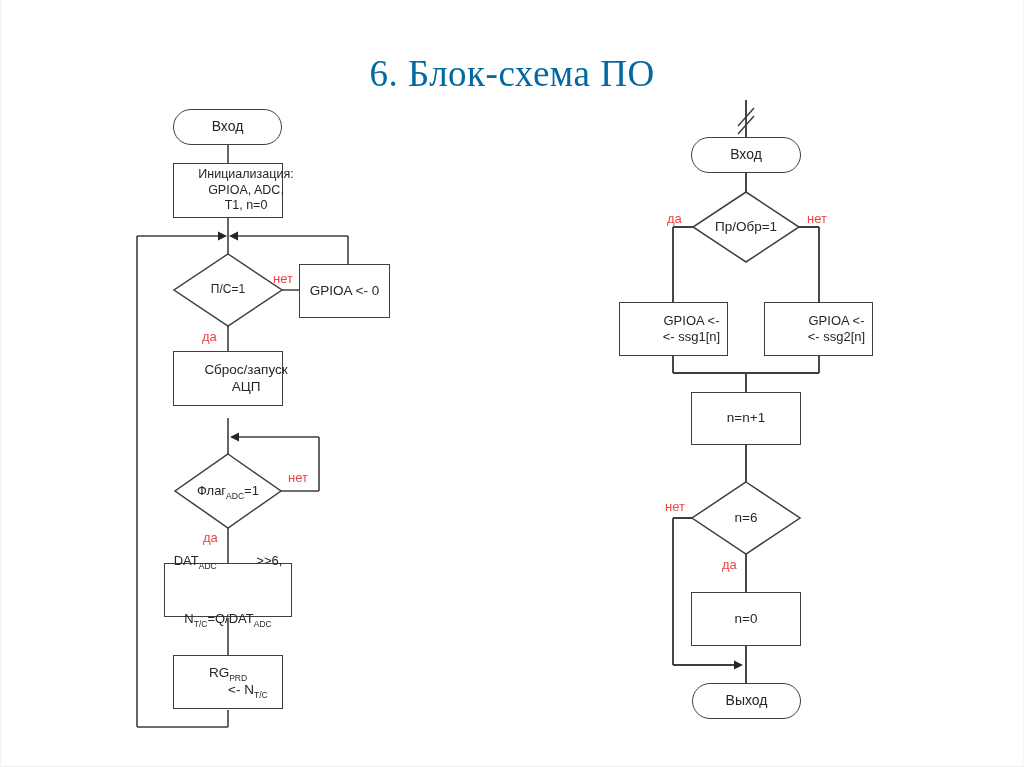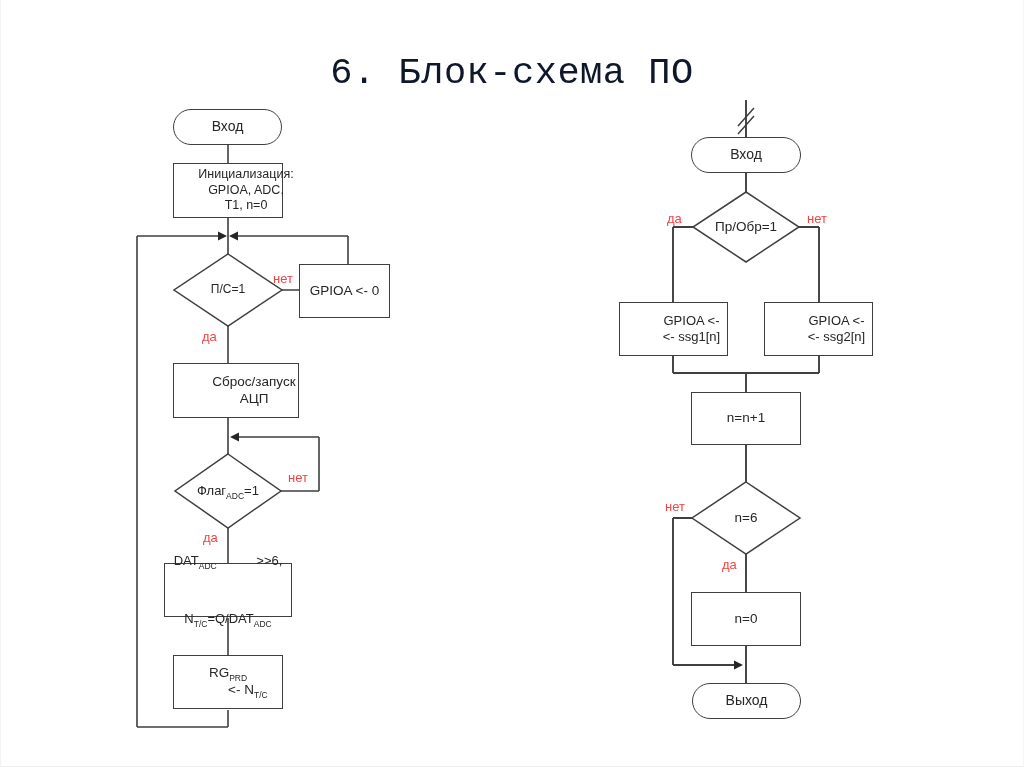--- a/index.html
+++ b/index.html
@@ -1,21 +1,21 @@
 <!DOCTYPE html>
 <html><head>
 <meta charset="utf-8">
 <style>
   html,body{margin:0;padding:0;background:#fff;}
   body{width:1024px;height:767px;position:relative;overflow:hidden;
        font-family:"Liberation Sans",sans-serif;color:#262626;}
   .page{position:absolute;inset:0;background:#fff;box-sizing:border-box;
         border-left:1px solid #f3f3f3;border-right:1px solid #f7f7f7;border-bottom:1px solid #eeeeee;}
   .title{position:absolute;left:0;top:52px;width:100%;text-align:center;
-         font-family:Liberation Mono, monospace;font-size:37px;color:#0f172a;letter-spacing:.5px;}
+         font-family:Liberation Serif, serif;font-size:37px;color:#0369a1;letter-spacing:.5px;}
   svg.wires{position:absolute;left:0;top:0;z-index:1;}
   .node{position:absolute;z-index:2;background:#fff;border:1.6px solid #3f3f3f;
         box-sizing:border-box;display:flex;flex-direction:column;align-items:center;
         justify-content:center;text-align:center;line-height:1.24;}
   .stadium{border-radius:18px;}
   .dlabel{position:absolute;z-index:3;text-align:center;background:transparent;}
   .blabel{position:absolute;z-index:3;font-size:13px;color:#ef4444;}
   sub{font-size:8.5px;line-height:0;letter-spacing:0;}
   .ln{white-space:pre;margin-left:36px;}
 </style>
@@ -65,21 +65,21 @@
 
   <div class="dlabel" style="left:177px;top:282px;width:100px;font-size:12px;"><span>П/С=1</span></div>
 
   <div class="blabel" style="left:272px;top:271px;">нет</div>
   <div class="blabel" style="left:201px;top:329px;">да</div>
 
   <div class="node" style="left:298px;top:264px;width:91px;height:54px;font-size:13.5px;">
       <span>GPIOA &lt;- 0</span>
     </div>
 
-  <div class="node" style="left:172px;top:363px;width:126px;height:55px;font-size:13.5px;">
+  <div class="node" style="left:172px;top:351px;width:110px;height:55px;font-size:13.5px;">
     <div class="ln">Сброс/запуск</div>
     <div class="ln">АЦП</div>
   </div>
 
   <div class="dlabel" style="left:172px;top:483px;width:110px;font-size:13px;">
     <span>Флаг</span><sub>ADC</sub><span>=1</span>
   </div>
 
   <div class="blabel" style="left:287px;top:470px;">нет</div>
   <div class="blabel" style="left:202px;top:530px;">да</div>

